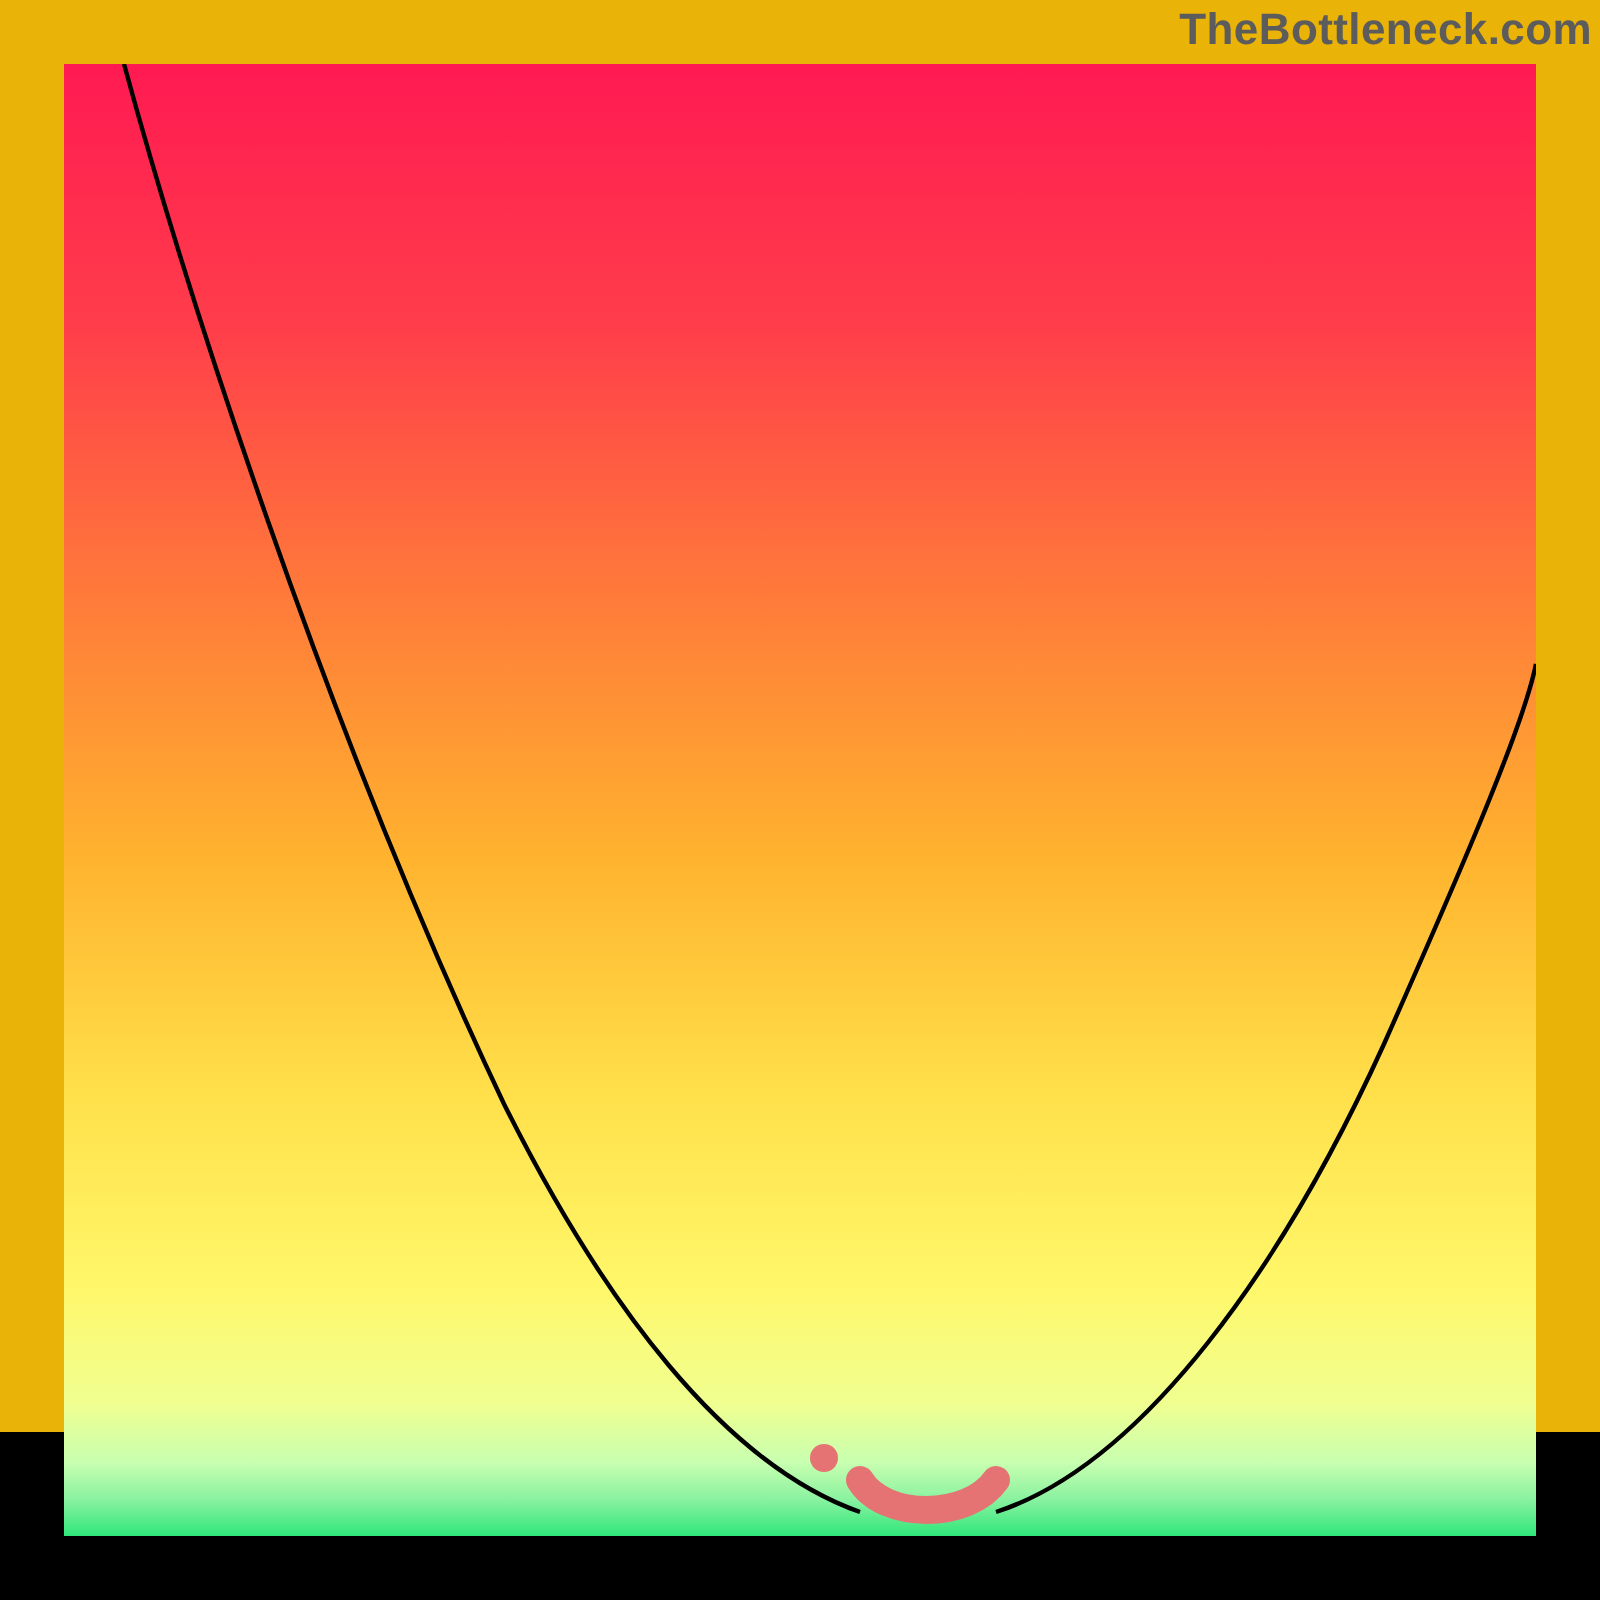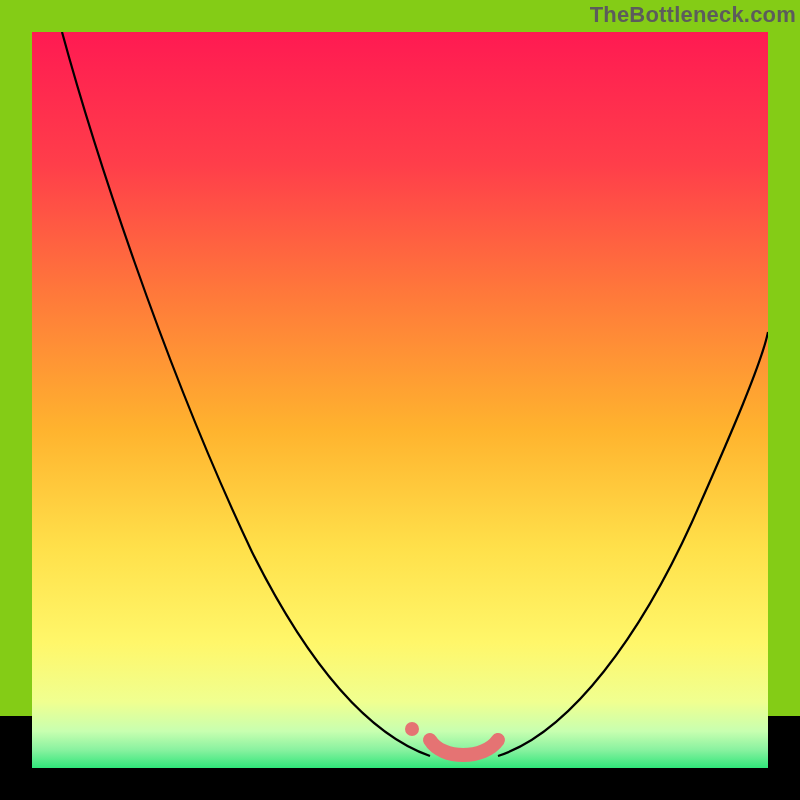--- a/index.html
+++ b/index.html
@@ -1,16 +1,16 @@
 <!DOCTYPE html>
 <html><head>
 <meta charset="utf-8">
 <style>
 html,body{margin:0;padding:0;width:800px;height:800px;background:#000;overflow:hidden}
-.frame{position:absolute;left:0;top:0;width:800px;height:716px;background:#84cc16}
+.frame{position:absolute;left:0;top:0;width:800px;height:716px;background:#eab308}
 .plot{position:absolute;left:32px;top:32px;width:736px;height:736px;overflow:hidden}
 .wm{position:absolute;right:4px;top:2px;font:600 22px Arial,Helvetica,sans-serif;color:#5c5c5c;letter-spacing:.2px}
 svg{display:block}
 </style>
 </head>
 <body>
 
 <div class="frame">
   <div class="plot">
     <svg viewBox="0 0 736 736" width="736" height="736">

